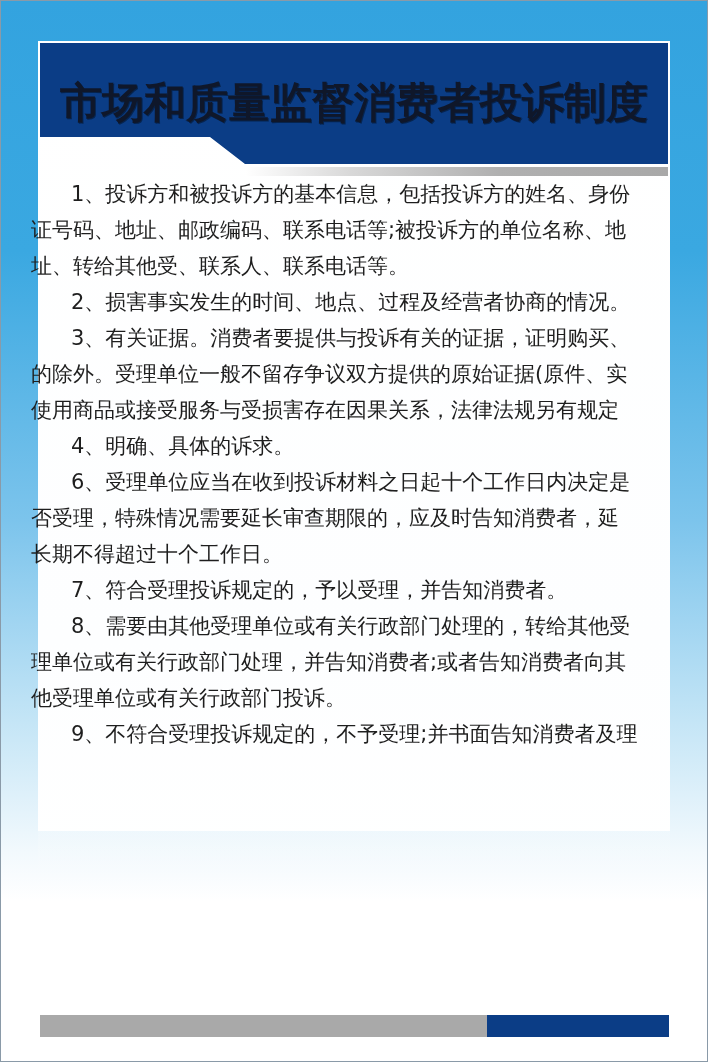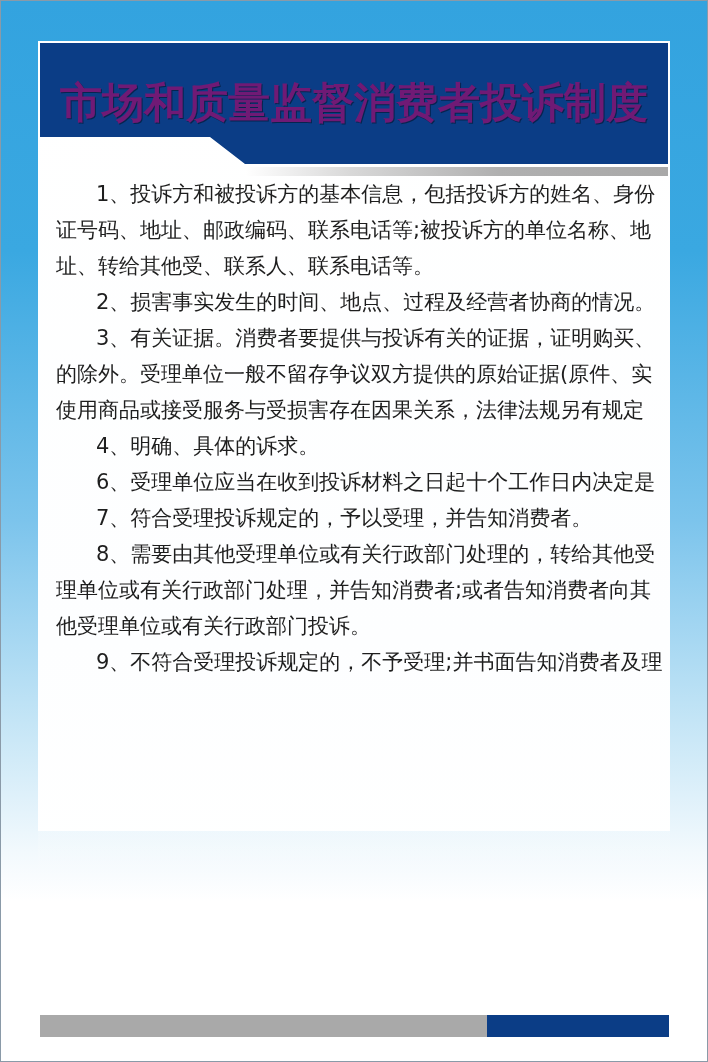--- a/index.html
+++ b/index.html
@@ -26,28 +26,28 @@
     position: absolute; left: 40px; top: 43px; width: 628px; height: 121px;
     background: #0b3d86;
     clip-path: polygon(0 0, 100% 0, 100% 100%, 205px 100%, 170px 94px, 0 94px);
   }
   .header-shadow {
     position: absolute; left: 245px; top: 167px; width: 423px; height: 9px;
     background: linear-gradient(to right, #ffffff 0%, #d8d8d8 25%, #b0b0b0 60%, #a8a8a8 100%);
   }
   .title {
     position: absolute; left: 40px; top: 73px; width: 628px; height: 60px;
-    text-align: center; color: #701a75;
+    text-align: center; color: #0f172a;
     font-family: "DejaVu Sans", sans-serif; font-weight: bold;
     font-size: 42px; line-height: 60px; letter-spacing: 0px;
     text-shadow: 1px 1px 0 #06244f;
     white-space: nowrap;
   }
   .body-text {
-    position: absolute; left: 56px; top: 176px; width: 625px;
+    position: absolute; left: 31px; top: 176px; width: 625px;
     color: #1e1e1e;
     font-family: "DejaVu Sans", sans-serif;
     font-size: 21px; line-height: 36px;
   }
   .line { height: 36px; white-space: nowrap; }
   .line.indent { padding-left: 40px; }
   .bottom-bar-gray {
     position: absolute; left: 40px; top: 1015px; width: 447px; height: 22px;
     background: #a9a9a9;
   }
@@ -79,20 +79,22 @@
   <div>
     <div class="line indent">3、有关证据。消费者要提供与投诉有关的证据，证明购买、</div>
     <div class="line">的除外。受理单位一般不留存争议双方提供的原始证据(原件、实</div>
     <div class="line">使用商品或接受服务与受损害存在因果关系，法律法规另有规定</div>
   </div>
   <div>
     <div class="line indent">4、明确、具体的诉求。</div>
   </div>
   <div>
     <div class="line indent">6、受理单位应当在收到投诉材料之日起十个工作日内决定是</div>
+    <div class="line">否受理，特殊情况需要延长审查期限的，应及时告知消费者，延</div>
+    <div class="line">长期不得超过十个工作日。</div>
   </div>
   <div>
     <div class="line indent">7、符合受理投诉规定的，予以受理，并告知消费者。</div>
   </div>
   <div>
     <div class="line indent">8、需要由其他受理单位或有关行政部门处理的，转给其他受</div>
     <div class="line">理单位或有关行政部门处理，并告知消费者;或者告知消费者向其</div>
     <div class="line">他受理单位或有关行政部门投诉。</div>
   </div>
   <div>

